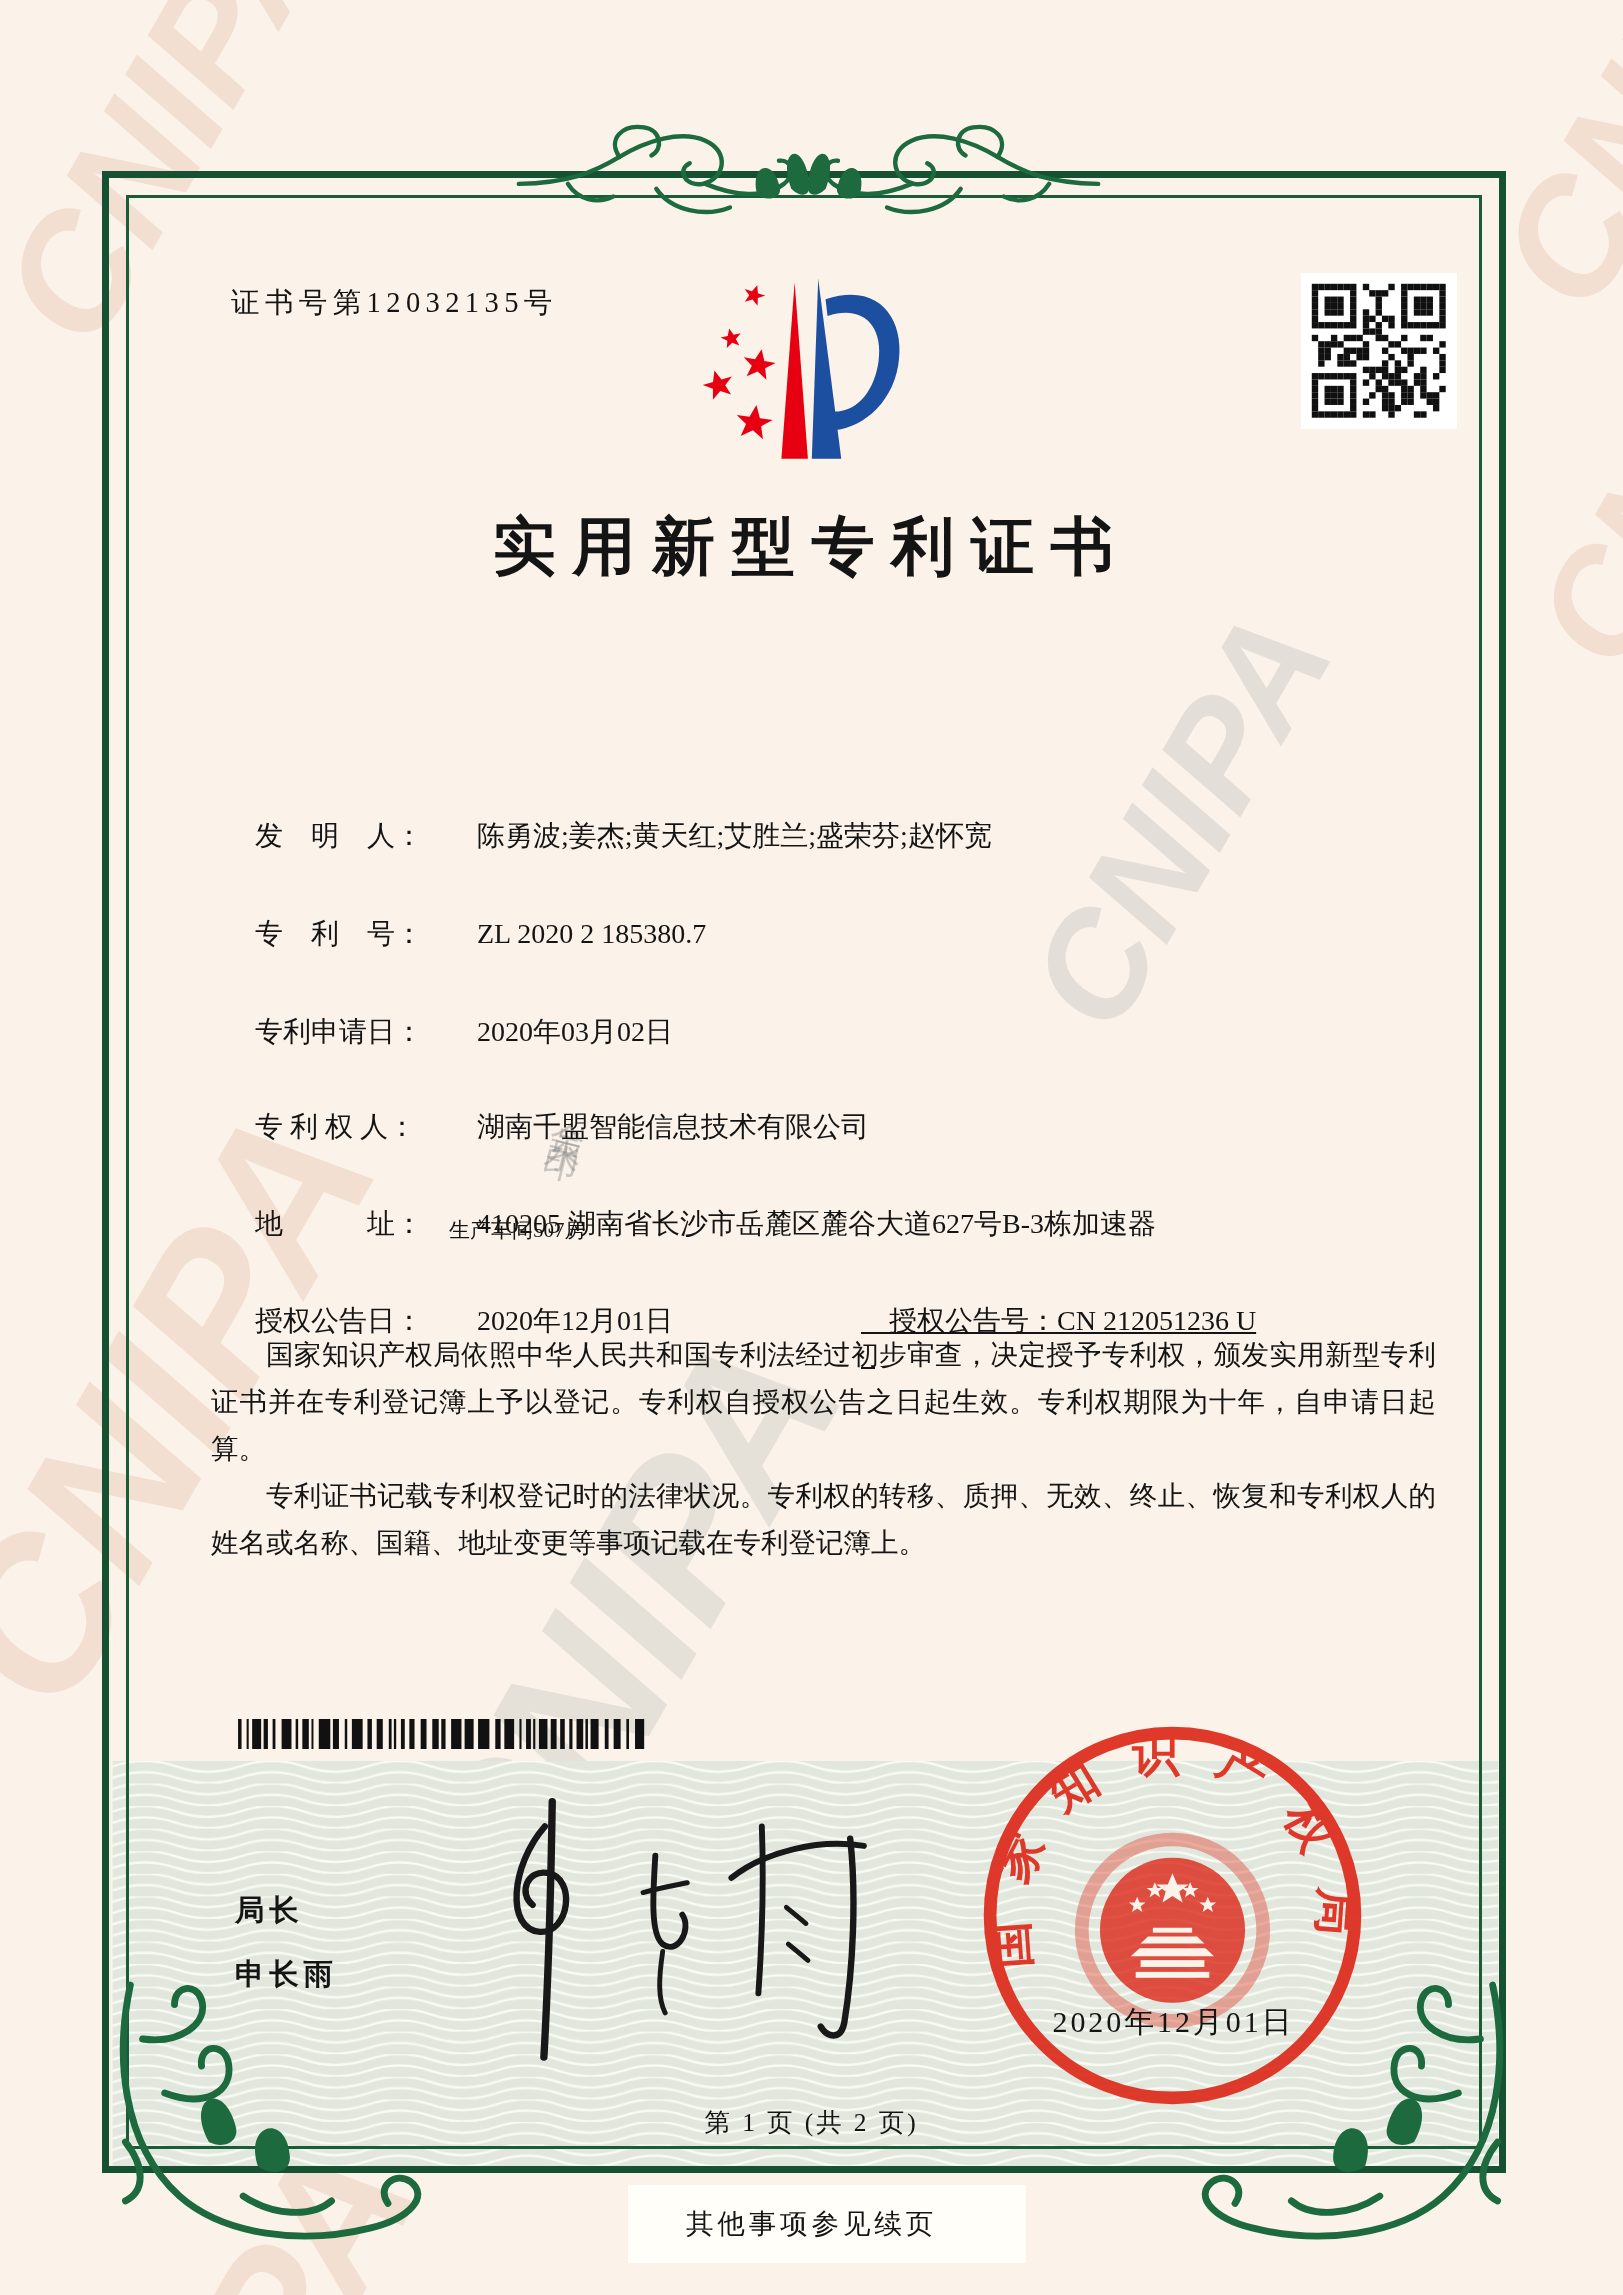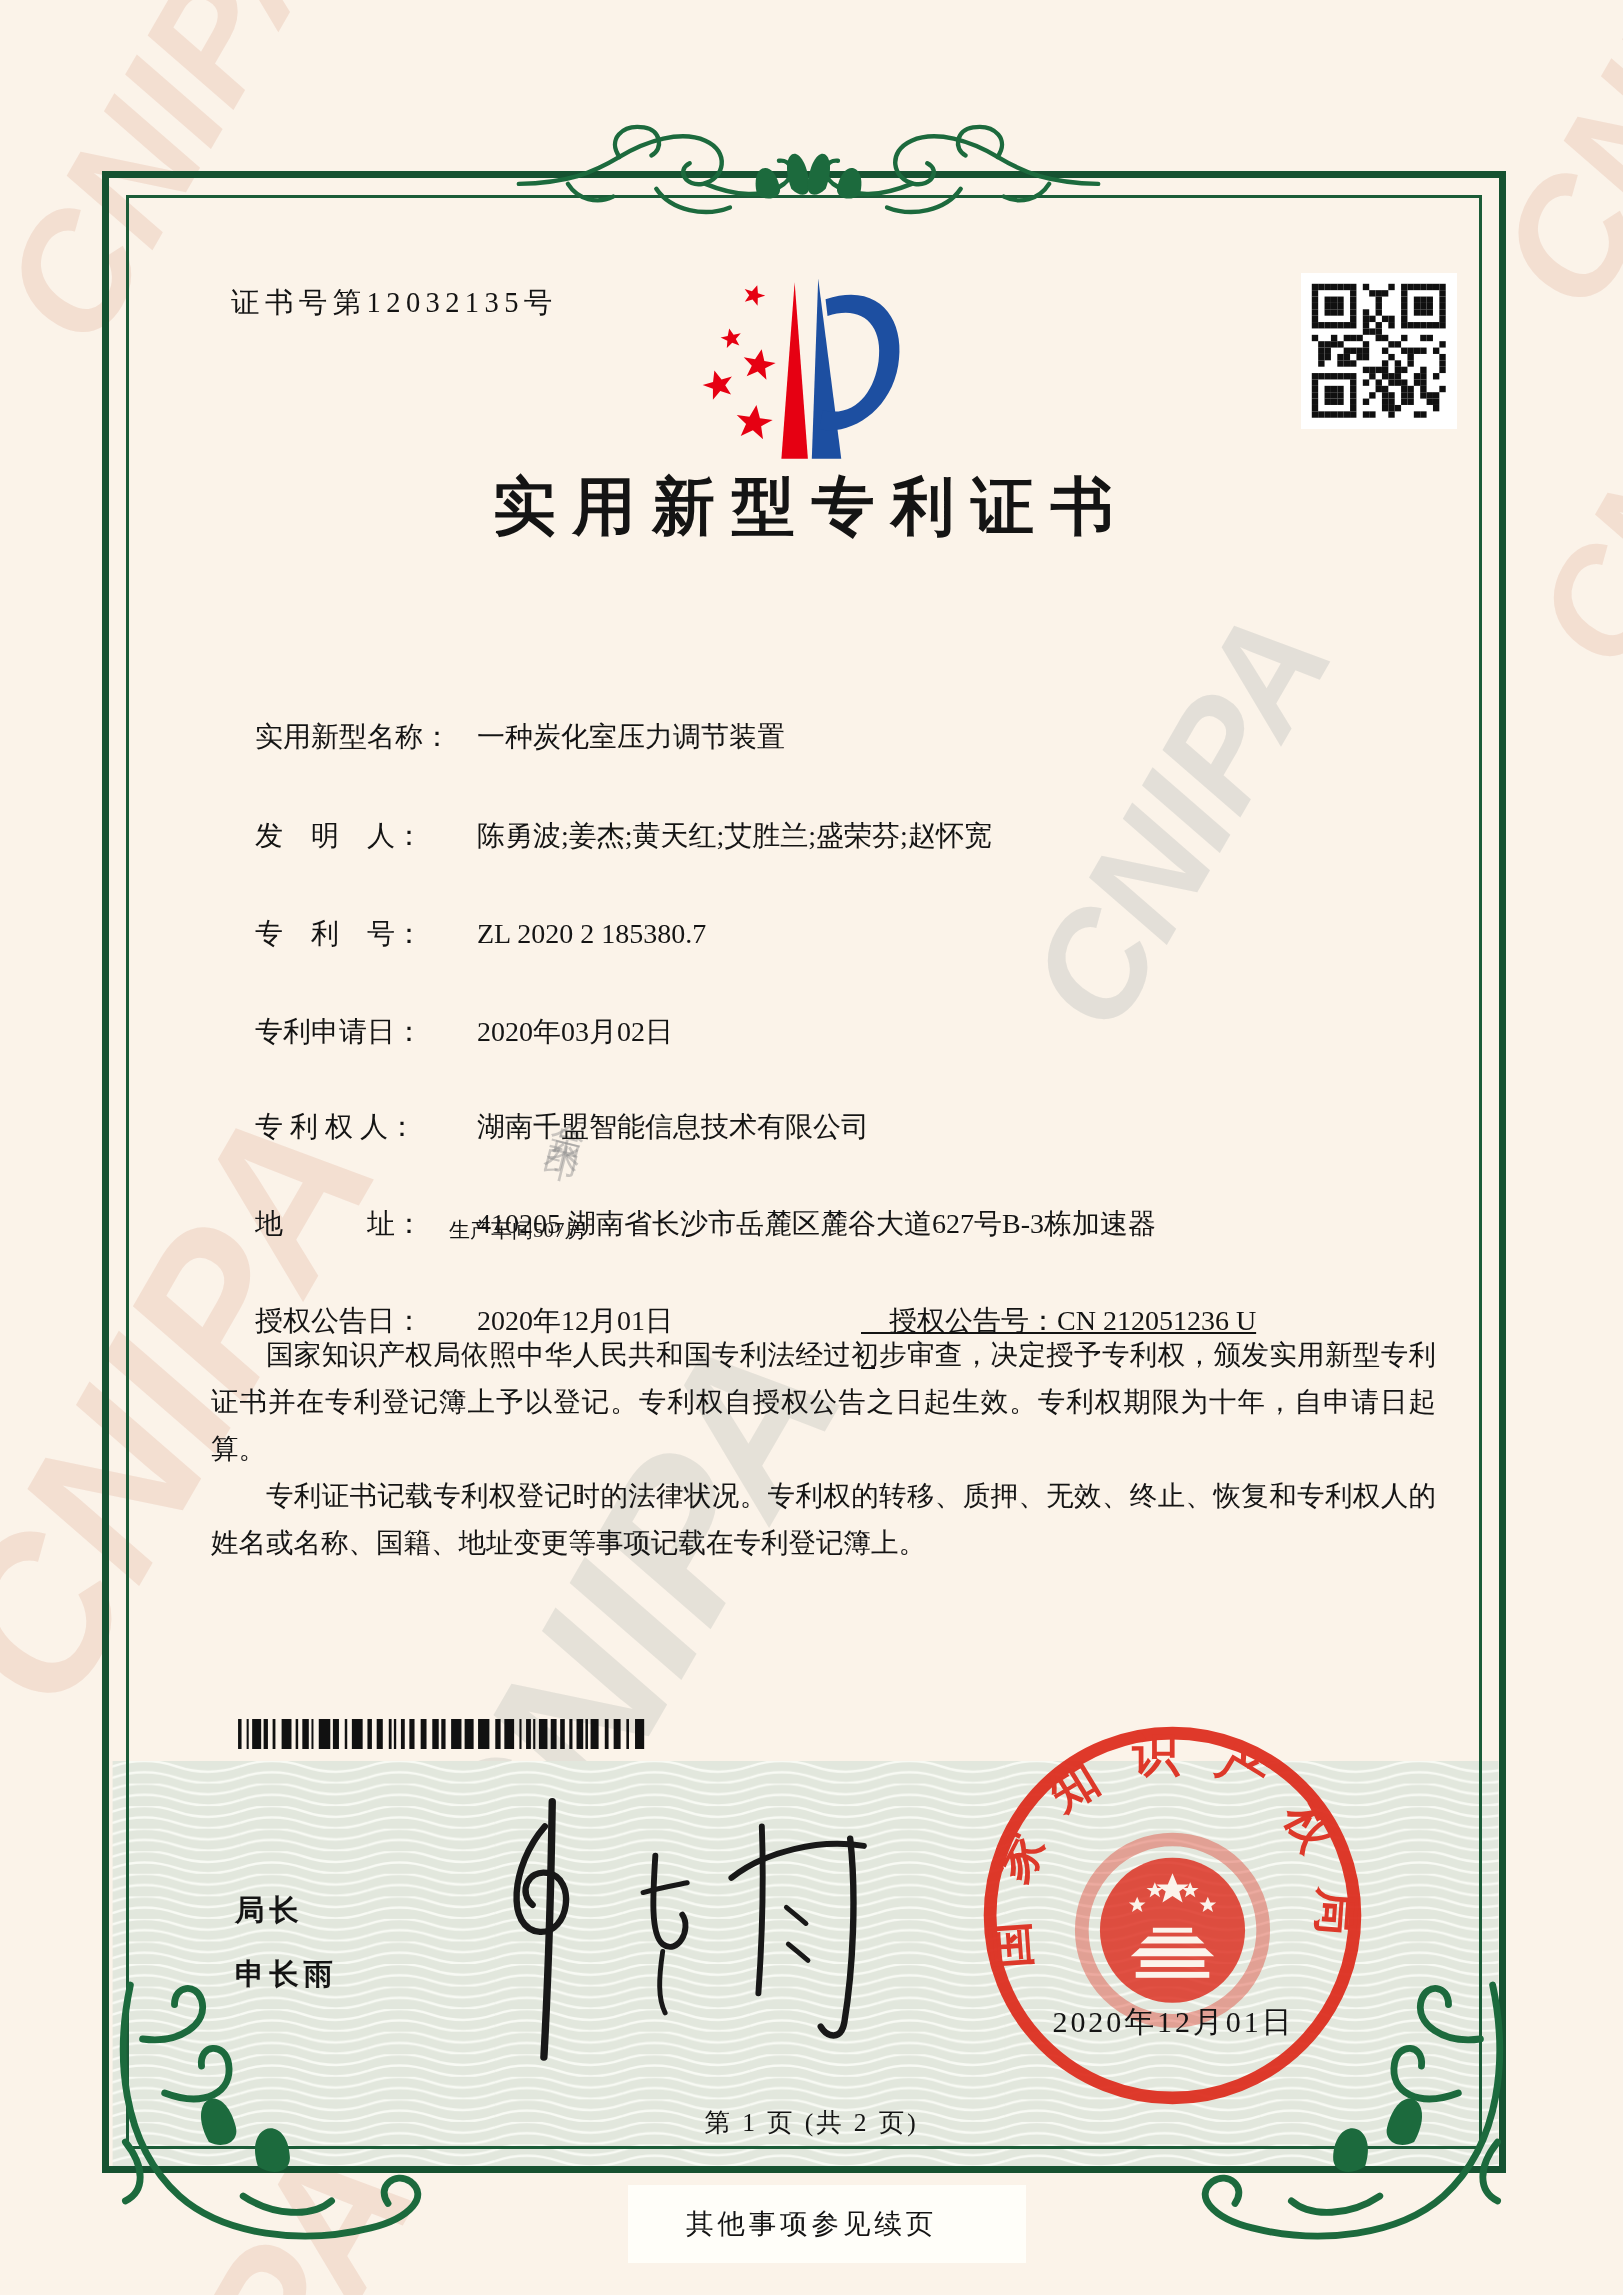--- a/index.html
+++ b/index.html
@@ -30,21 +30,21 @@
   .orn{position:absolute;z-index:3;pointer-events:none;}
   #orn-top{left:509px;top:110px;width:599px;height:133px;}
   #orn-bl{left:96px;top:1980px;width:373px;height:275px;}
   #orn-br{left:1154px;top:1980px;width:373px;height:275px;transform:scaleX(-1);}
 
   
   #cert-no{position:absolute;left:231px;top:284px;font-size:28.5px;letter-spacing:5.4px;z-index:4;}
   #logo{position:absolute;left:694px;top:265px;width:216px;height:211px;z-index:4;}
   #qr{position:absolute;left:1301px;top:273px;width:156px;height:156px;background:#ffffff;z-index:4;}
   #qr svg{position:absolute;left:0;top:0;}
-  #title{position:absolute;left:0;right:0;top:464px;text-align:center;font-size:63px;font-weight:700;letter-spacing:16.7px;z-index:4;}
+  #title{position:absolute;left:0;right:0;top:504px;text-align:center;font-size:63px;font-weight:700;letter-spacing:16.7px;z-index:4;}
 
   
   .frow{position:absolute;left:227px;font-size:28px;z-index:4;white-space:pre;}
   .flabel{display:inline-block;min-width:222px;white-space:pre;}
   #f0{top:686px;} #f1{top:785px;} #f2{top:883px;} #f3{top:981px;}
   #f4{top:1076px;} #f5{top:1173px;}
   #addr2{position:absolute;left:449px;top:1216px;font-size:21px;z-index:4;}
   #f6{top:1270px;}
   #f7{position:absolute;left:861px;top:1270px;font-size:28px;z-index:4;white-space:pre;text-decoration:underline;}
 
@@ -373,23 +373,20 @@
         <rect x="126" y="282" width="13" height="13" fill="#101010"></rect>
         <rect x="139" y="282" width="13" height="13" fill="#101010"></rect>
         <rect x="178" y="282" width="13" height="13" fill="#101010"></rect>
         <rect x="230" y="282" width="13" height="13" fill="#101010"></rect>
         <rect x="243" y="282" width="13" height="13" fill="#101010"></rect>
       </svg>
   </div>
 
   <div id="title">实用新型专利证书</div>
 
-  <div class="frow" id="f0">
-    <span class="flabel">实用新型名称：</span><span>一种炭化室压力调节装置</span>
-  </div>
   <div class="frow" id="f1">
     <span class="flabel">发　明　人：</span><span>陈勇波;姜杰;黄天红;艾胜兰;盛荣芬;赵怀宽</span>
   </div>
   <div class="frow" id="f2">
     <span class="flabel">专　利　号：</span><span>ZL 2020 2 185380.7</span>
   </div>
   <div class="frow" id="f3">
     <span class="flabel">专利申请日：</span><span>2020年03月02日</span>
   </div>
   <div class="frow" id="f4">

